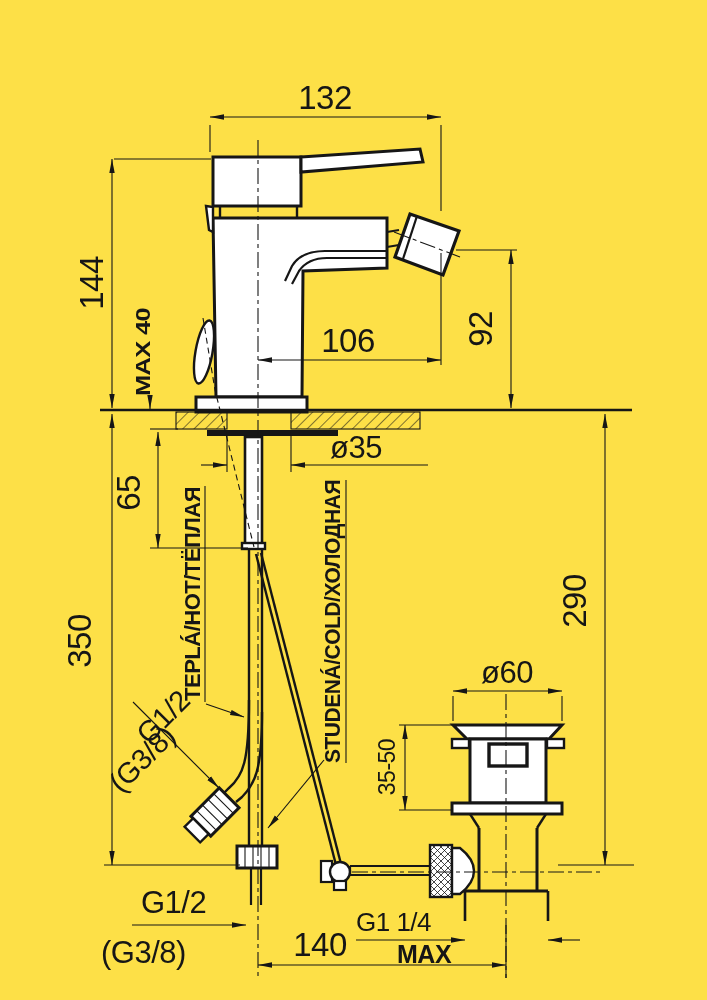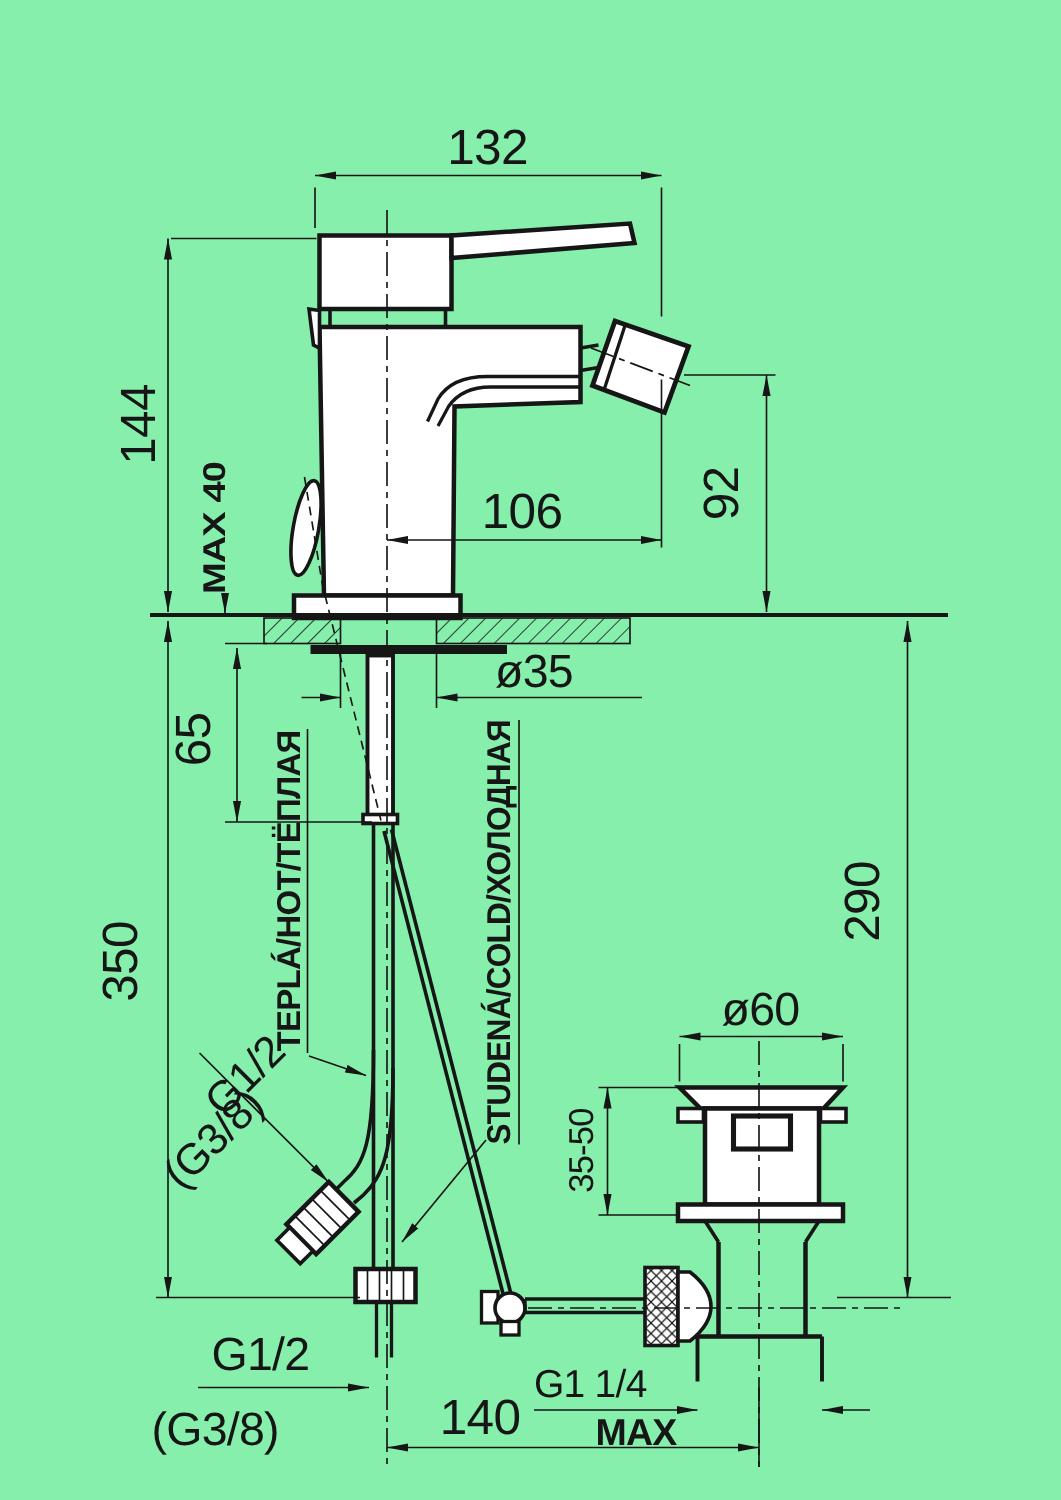--- a/index.html
+++ b/index.html
@@ -1,16 +1,16 @@
 <!DOCTYPE html>
 <html><head>
 <meta charset="utf-8">
 <style>
   html,body{margin:0;padding:0;background:#ffffff;}
-  .page{width:707px;height:1000px;background:#86efac;position:relative;overflow:hidden;}
+  .page{width:707px;height:1000px;background:#fde047;position:relative;overflow:hidden;}
   svg{display:block;}
   .s  {stroke:#161616;fill:none;}
   .w1 {stroke-width:1.1;}
   .w2 {stroke-width:2.2;}
   .w24{stroke-width:2.4;}
   .w3 {stroke-width:3;}
   .w34{stroke-width:3.4;}
   .fw {fill:#ffffff;}
   .fd {fill:#161616;stroke:none;}
   .cl {stroke:#161616;stroke-width:1.1;fill:none;stroke-dasharray:16 4 4 4;}

